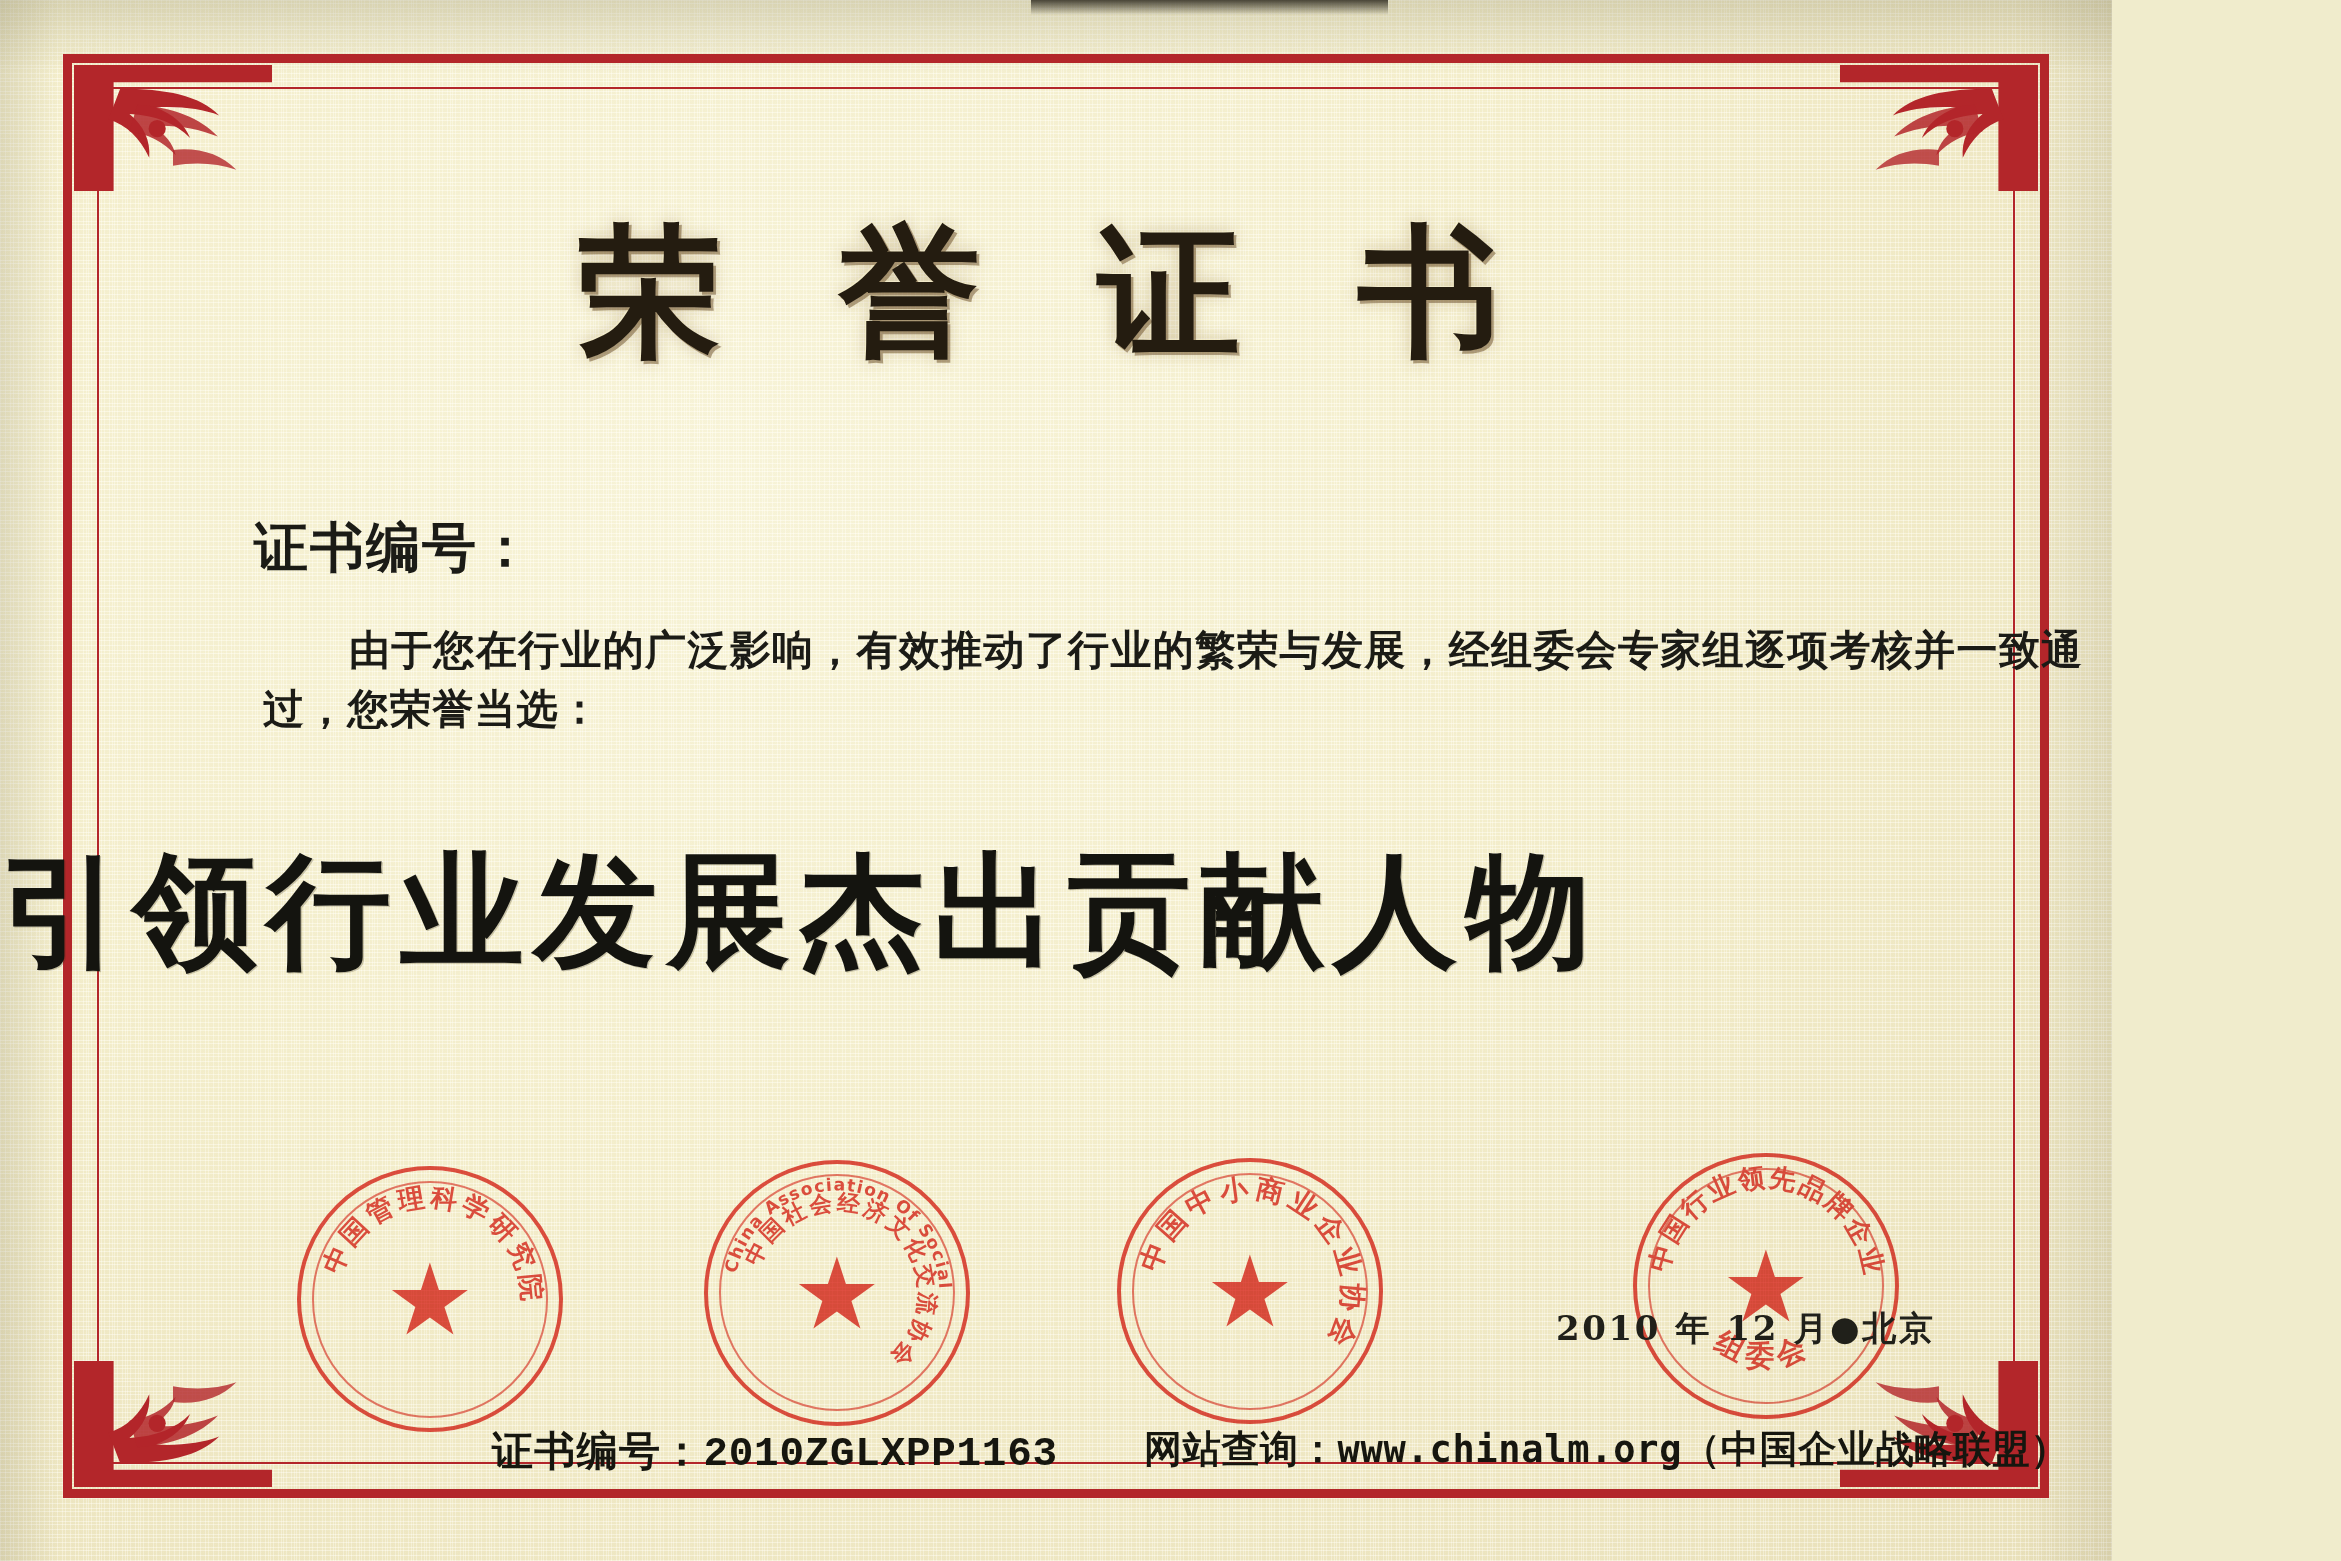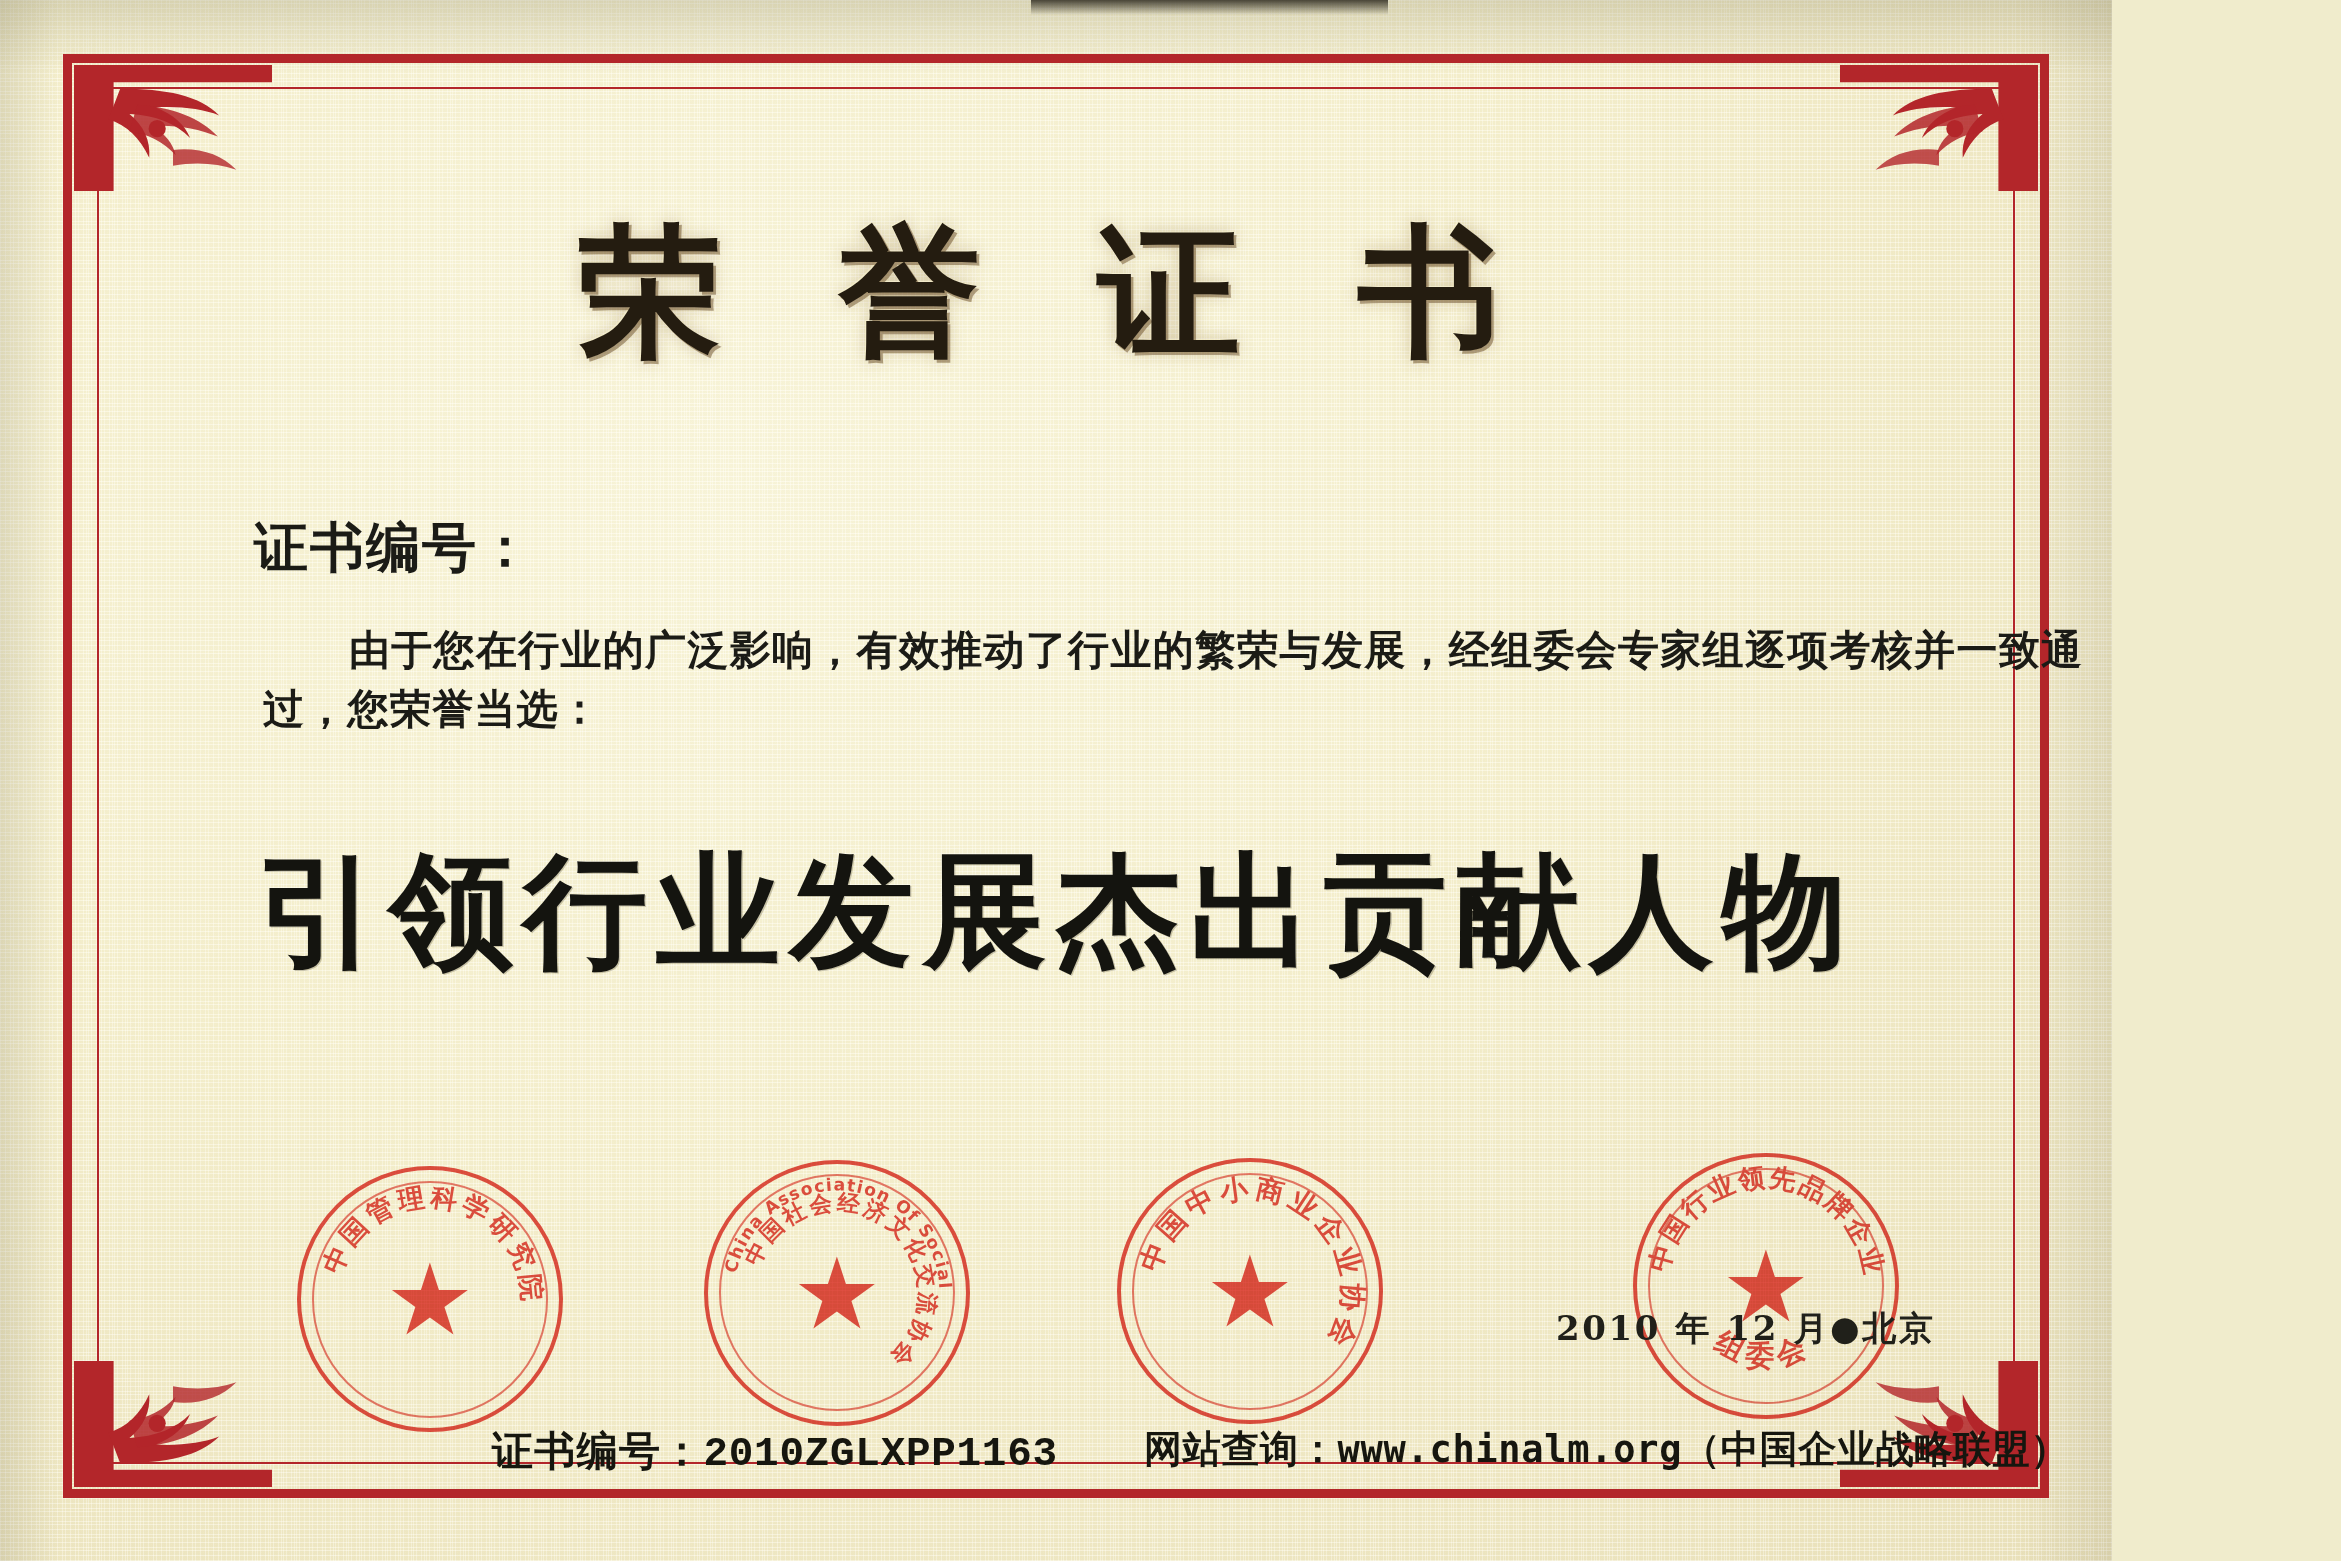--- a/index.html
+++ b/index.html
@@ -113,21 +113,21 @@
     letter-spacing: 1.3px;
     margin-left: 17px;
   }
   .body-text .indent { display:inline-block; width: 86px; }
 
   
   .award {
     position: absolute;
     left: 0; right: 0;
     top: 830px;
-    text-align: center;
+    text-align: left;
     font-family: "DejaVu Serif", serif;
     font-size: 124px;
     font-weight: 700;
     letter-spacing: 9.3px;
     color: #14140f;
     white-space: nowrap;
     text-shadow: 1.3px 1.3px 0 rgba(60,50,25,0.25);
   }
 
   

